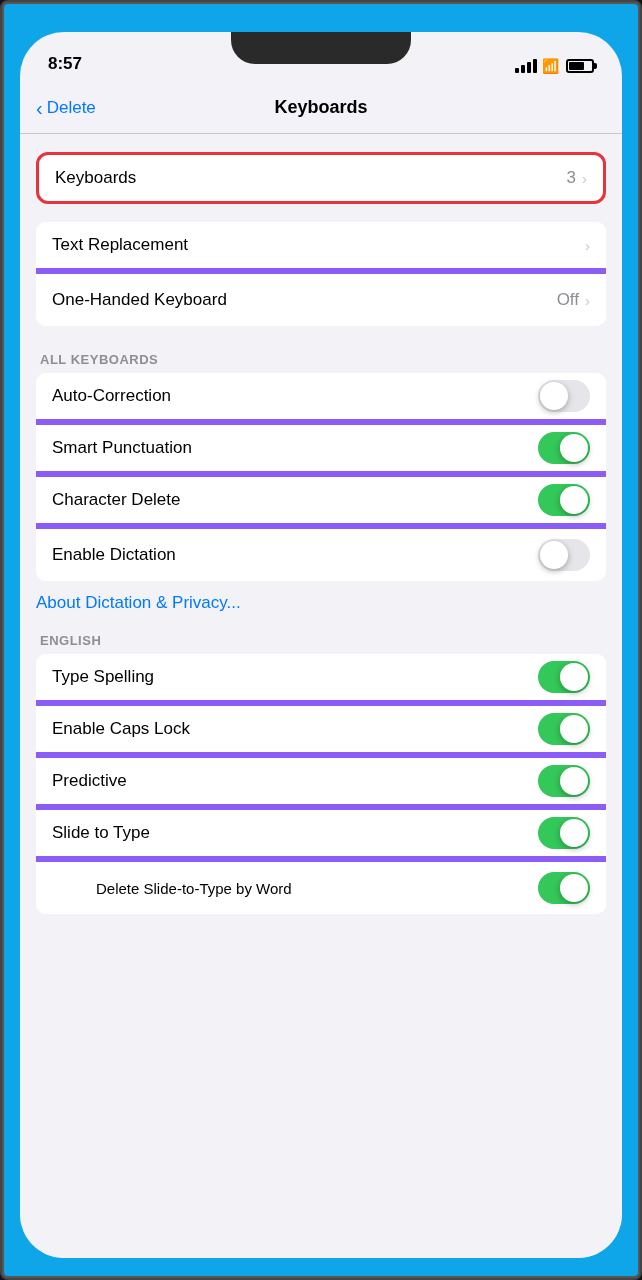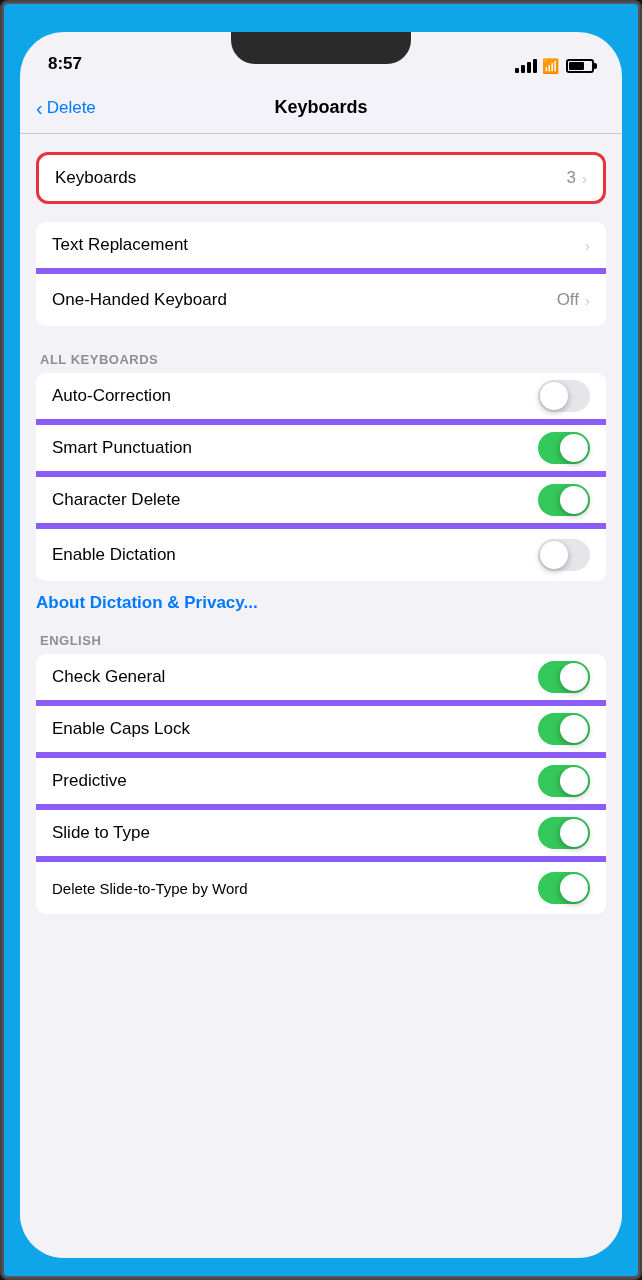--- a/index.html
+++ b/index.html
@@ -259,21 +259,20 @@
       left: 22px;
     }
 
     .toggle.off .toggle-knob {
       left: 2px;
     }
 
     
     .link-row {
       padding: 12px 16px;
-      font-weight: bold;
     }
 
     .link-text {
       color: #007aff;
       font-size: 17px;
     }
   </style>
 </head>
 <body>
 
@@ -367,21 +366,21 @@
       </div>
 
       <div class="link-row">
         <span class="link-text">About Dictation &amp; Privacy...</span>
       </div>
 
       <div class="section-label">ENGLISH</div>
 
       <div class="table-group">
         <div class="table-row">
-          <span class="row-label">Check General</span>
+          <span class="row-label">Type Spelling</span>
           <div class="toggle on">
             <div class="toggle-knob"></div>
           </div>
         </div>
         <div class="table-row">
           <span class="row-label">Enable Caps Lock</span>
           <div class="toggle on">
             <div class="toggle-knob"></div>
           </div>
         </div>
@@ -391,21 +390,21 @@
             <div class="toggle-knob"></div>
           </div>
         </div>
         <div class="table-row">
           <span class="row-label">Slide to Type</span>
           <div class="toggle on">
             <div class="toggle-knob"></div>
           </div>
         </div>
         <div class="table-row">
-          <span class="row-label" style="font-size:15px;">Delete Slide-to-Type by Word</span>
+          <span class="row-label" style="font-size:15px;margin-left:44px;">Delete Slide-to-Type by Word</span>
           <div class="toggle on">
             <div class="toggle-knob"></div>
           </div>
         </div>
       </div>
 
       <div class="section-gap"></div>
 
     </div>
   </div>

